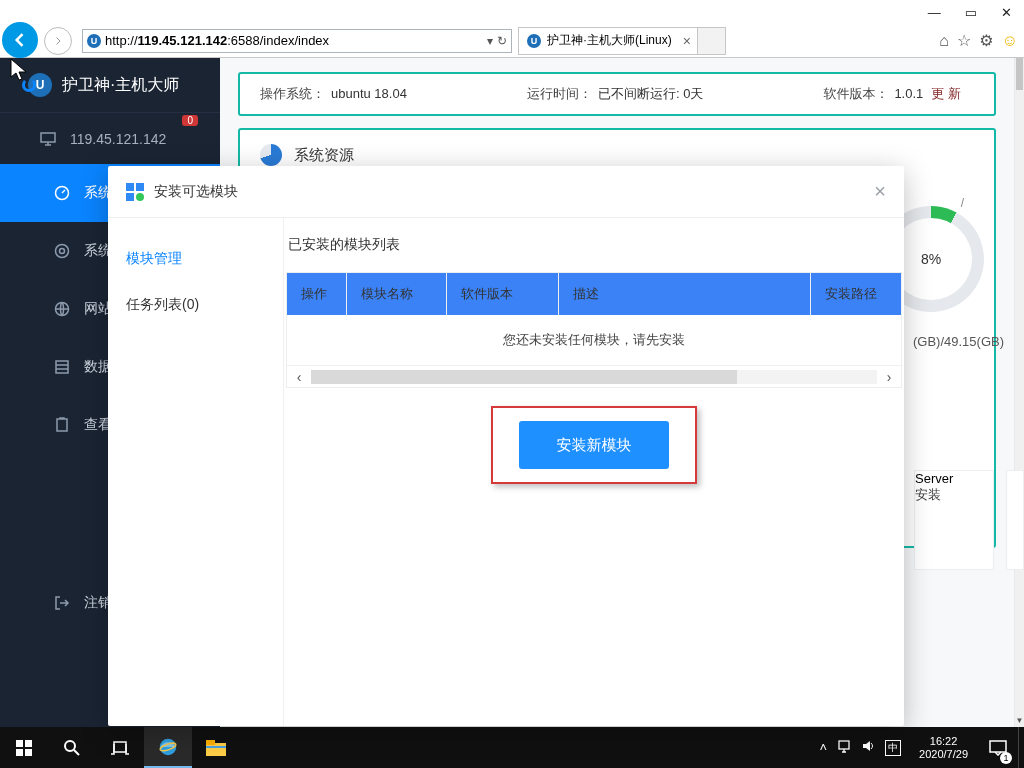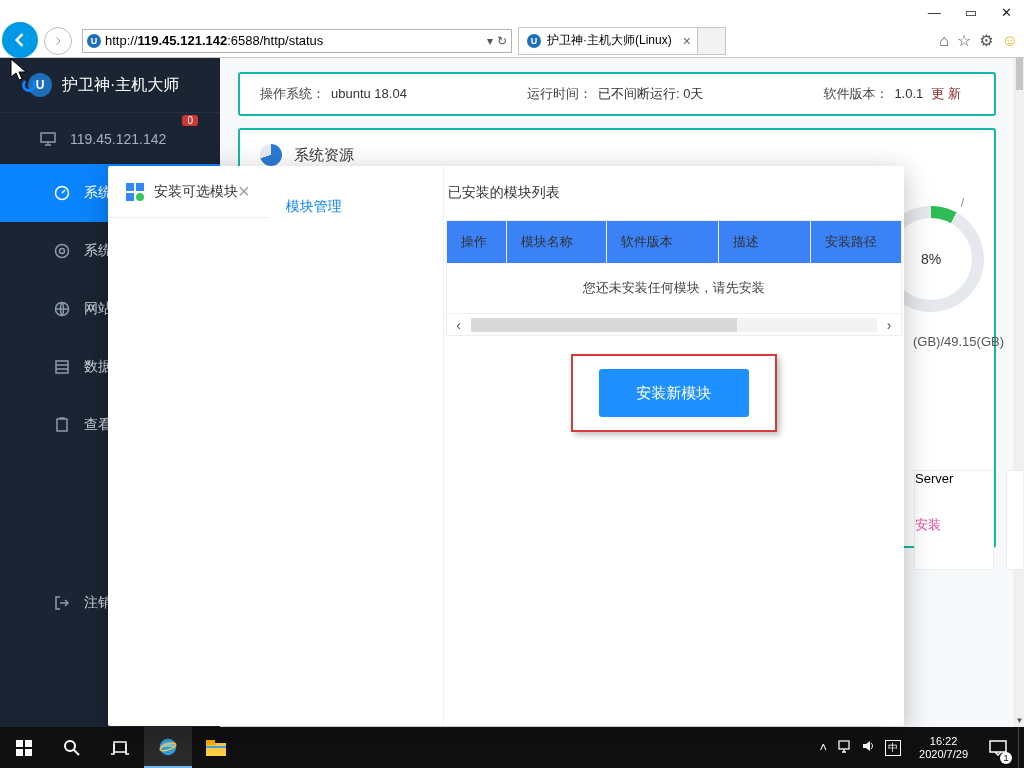--- a/index.html
+++ b/index.html
@@ -56,25 +56,25 @@
 .update { color: #7f1d1d; margin-left: 8px; }
 .res-card { margin-top: 12px; padding: 14px 20px; }
 .res-head { display: flex; align-items: center; font-size: 15px; color: #333; }
 .pie-ico { width: 22px; height: 22px; border-radius: 50%; background: conic-gradient(#2a7bd6 0 70%, #e6eaf0 70% 100%); margin-right: 12px; }
 .donut { position: absolute; right: 40px; top: 206px; width: 106px; height: 106px; border-radius: 50%; background: conic-gradient(#2dbb55 0 8%, #e5e8ec 8% 100%); display:flex; align-items:center; justify-content:center;}
 .donut::after{ content:""; position:absolute; width:82px; height:82px; background:#fff; border-radius:50%;}
 .donut span{ position:relative; z-index:1; font-size:14px; color:#333;}
 .disk-txt { position:absolute; right:20px; top:334px; font-size:13px; color:#555;}
 .tick { position:absolute; right:60px; top:196px; font-size:12px; color:#888;}
 .svr-box { position:absolute; right:30px; top:470px; width:80px; height:100px; border:1px solid #eceef0; background:#fff; font-size:13px;}
-.svr-box .act{ color:#ec4899; margin-top:30px; display:block;}
+.svr-box .act{ color:#404040; display:block;}
 .svr-box2 { position:absolute; right:0px; top:470px; width:18px; height:100px; border:1px solid #eceef0; border-left:1px solid #eceef0; background:#fff;}
 
 
-.modal { position: absolute; left: 108px; top: 166px; width: 796px; height: 560px; background: #fff; box-shadow: 0 6px 28px rgba(0,0,0,.25); border-radius: 2px; display: flex; flex-direction: row; z-index: 50; }
+.modal { position: absolute; left: 108px; top: 166px; width: 796px; height: 560px; background: #fff; box-shadow: 0 6px 28px rgba(0,0,0,.25); border-radius: 2px; display: flex; flex-direction: column; z-index: 50; }
 .modal-head { height: 52px; display: flex; align-items: center; padding: 0 18px; border-bottom: 1px solid #eee; }
 .mh-ico { width: 18px; height: 18px; margin-right: 10px; display: grid; grid-template-columns: 1fr 1fr; grid-template-rows: 1fr 1fr; gap: 2px; }
 .mh-ico i:nth-child(1){ background:#2f8af5;}
 .mh-ico i:nth-child(2){ background:#2f8af5;}
 .mh-ico i:nth-child(3){ background:#2f8af5;}
 .mh-ico i:nth-child(4){ background:#34c759; border-radius:50%;}
 .modal-title { font-size: 14px; color: #333; }
 .modal-close { margin-left: auto; color: #9aa0a6; font-size: 20px; cursor: pointer; }
 .modal-body { flex: 1; display: flex; }
 .m-side { width: 176px; border-right: 1px solid #f0f0f0; padding-top: 18px; }
@@ -127,21 +127,21 @@
   <div class="nav-fwd">
     <svg viewBox="0 0 24 24" fill="none" stroke="#9a9a9a" stroke-width="2">
         <path d="M9 5l7 7-7 7"></path>
       </svg>
   </div>
   <div class="url-box">
     <span class="url-favicon">
         <span>U</span>
       </span>
     <span class="url-text">
-      <span>http://</span><b>119.45.121.142</b><span>:6588/http/status</span>
+      <span>http://</span><b>119.45.121.142</b><span>:6588/index/index</span>
     </span>
     <span class="url-right">
       <span>▾</span>
       <span>↻</span>
     </span>
   </div>
   <div class="browser-tab">
     <span class="tf">
         <span>U</span>
       </span>
@@ -269,20 +269,21 @@
         <i></i>
         <i></i>
         <i></i>
       </span>
     <span class="modal-title">安装可选模块</span>
     <span class="modal-close">×</span>
   </div>
   <div class="modal-body">
     <div class="m-side">
       <div class="m-side-item active">模块管理</div>
+      <div class="m-side-item">任务列表(0)</div>
     </div>
     <div class="m-main">
       <div class="m-subtitle">已安装的模块列表</div>
       <div class="tbl">
         <div class="tbl-head">
           <div class="c-op">操作</div>
           <div class="c-name">模块名称</div>
           <div class="c-ver">软件版本</div>
           <div class="c-desc">描述</div>
           <div class="c-path">安装路径</div>

